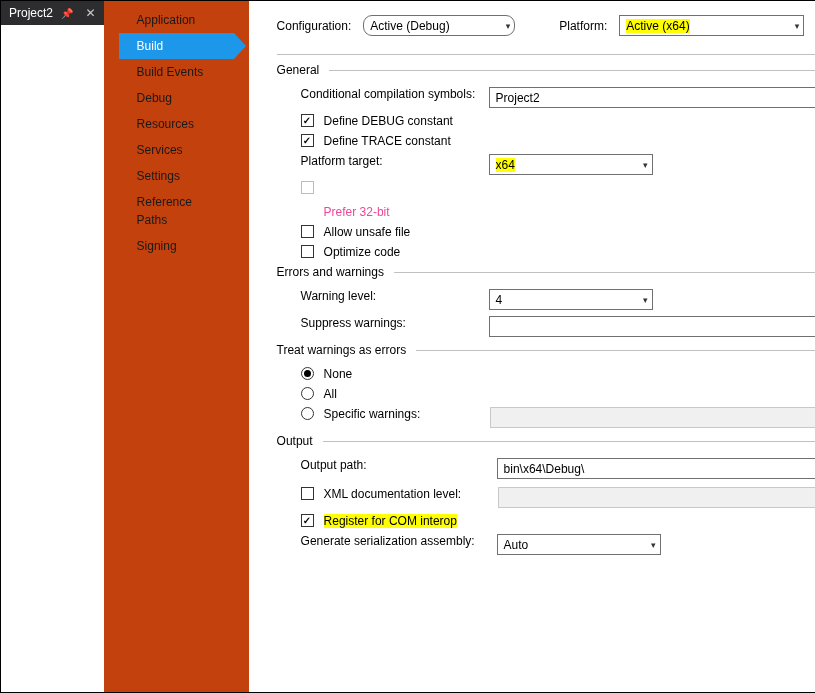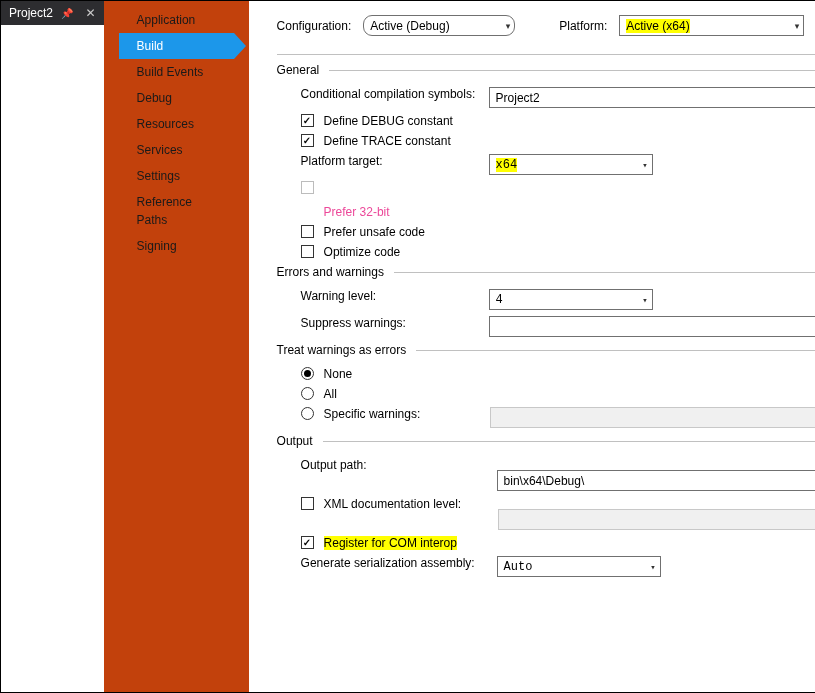--- a/index.html
+++ b/index.html
@@ -15,38 +15,38 @@
   .side-item.active::after {
     content: ""; position: absolute; right: -12px; top: 0; width: 0; height: 0;
     border-top: 13px solid transparent; border-bottom: 13px solid transparent; border-left: 12px solid #1c97ea;
   }
   .main { flex: 1; padding: 14px 18px 0 28px; overflow: hidden; }
   .toprow { display: flex; align-items: center; gap: 10px; margin-bottom: 18px; text-align: right; }
   .toprow label { margin-right: 2px; }
   .combo { position: relative; border: 1px solid #707070; background: #fff; height: 21px; display: inline-flex; align-items: center; padding: 0 20px 0 6px; font-size: 12px; }
   .combo.w150 { width: 152px; border-radius: 9px; }
   .combo.w180 { width: 185px; }
-  .combo.w130 { width: 164px; font-family: Liberation Mono, monospace; }
+  .combo.w130 { width: 164px; }
   .combo .arrow { position: absolute; right: 4px; top: 50%; transform: translateY(-50%); font-size: 9px; color: #333; }
   .hl { background: #ffff00; }
   .section { margin-top: 6px; }
   .sec-head { display: flex; align-items: center; gap: 10px; margin: 4px 0 10px 0; }
   .sec-head .line { flex: 1; height: 1px; background: #c0c0c0; }
   .field-row { display: flex; align-items: flex-start; margin: 6px 0 6px 24px; gap: 10px; }
   .field-row.two-col .lbl { width: 178px; }
   .field-row.wide .lbl { width: 186px; }
   .chk { width: 13px; height: 13px; border: 1px solid #333; display: inline-flex; align-items: center; justify-content: center; font-size: 10px; background: #fff; }
   .chk.checked::after { content: "✓"; color: #000; font-weight: bold; }
   .chk.disabled { border-color: #bcbcbc; }
   .chk-label.disabled { color: #ec4899; margin-top: 24px; }
   .radio { width: 13px; height: 13px; border: 1px solid #333; border-radius: 50%; display: inline-flex; align-items: center; justify-content: center; }
   .radio.sel::after { content: ""; width: 7px; height: 7px; background: #000; border-radius: 50%; }
   .txt { border: 1px solid #707070; height: 21px; padding: 0 6px; font-size: 12px; background: #fff; }
   .txt.w334 { width: 334px; }
-  .txt.w320 { width: 320px; margin-top: 12px; }
+  .txt.w320 { width: 320px; }
   .txt.ro { background: #f0f0f0; border-color: #c8c8c8; color: #9a9a9a; }
   .btn { border: 1px solid #adadad; background: #d946ef; height: 23px; padding: 4px 14px; font-size: 18px; cursor: pointer; }
 </style>
 </head>
 <body>
 
 <div class="window">
 
   <div class="titlebar">
     <span>Project2</span>
@@ -110,21 +110,21 @@
             <span class="hl">x64</span>
             <span class="arrow">▾</span>
           </div>
         </div>
         <div class="field-row">
           <span class="chk disabled"></span>
           <span class="chk-label disabled">Prefer 32-bit</span>
         </div>
         <div class="field-row">
           <span class="chk"></span>
-          <span>Prefer unsafe code</span>
+          <span>Allow unsafe file</span>
         </div>
         <div class="field-row">
           <span class="chk"></span>
           <span>Optimize code</span>
         </div>
       </div>
 
       <div class="section">
         <div class="sec-head">
             <span>Errors and warnings</span>

